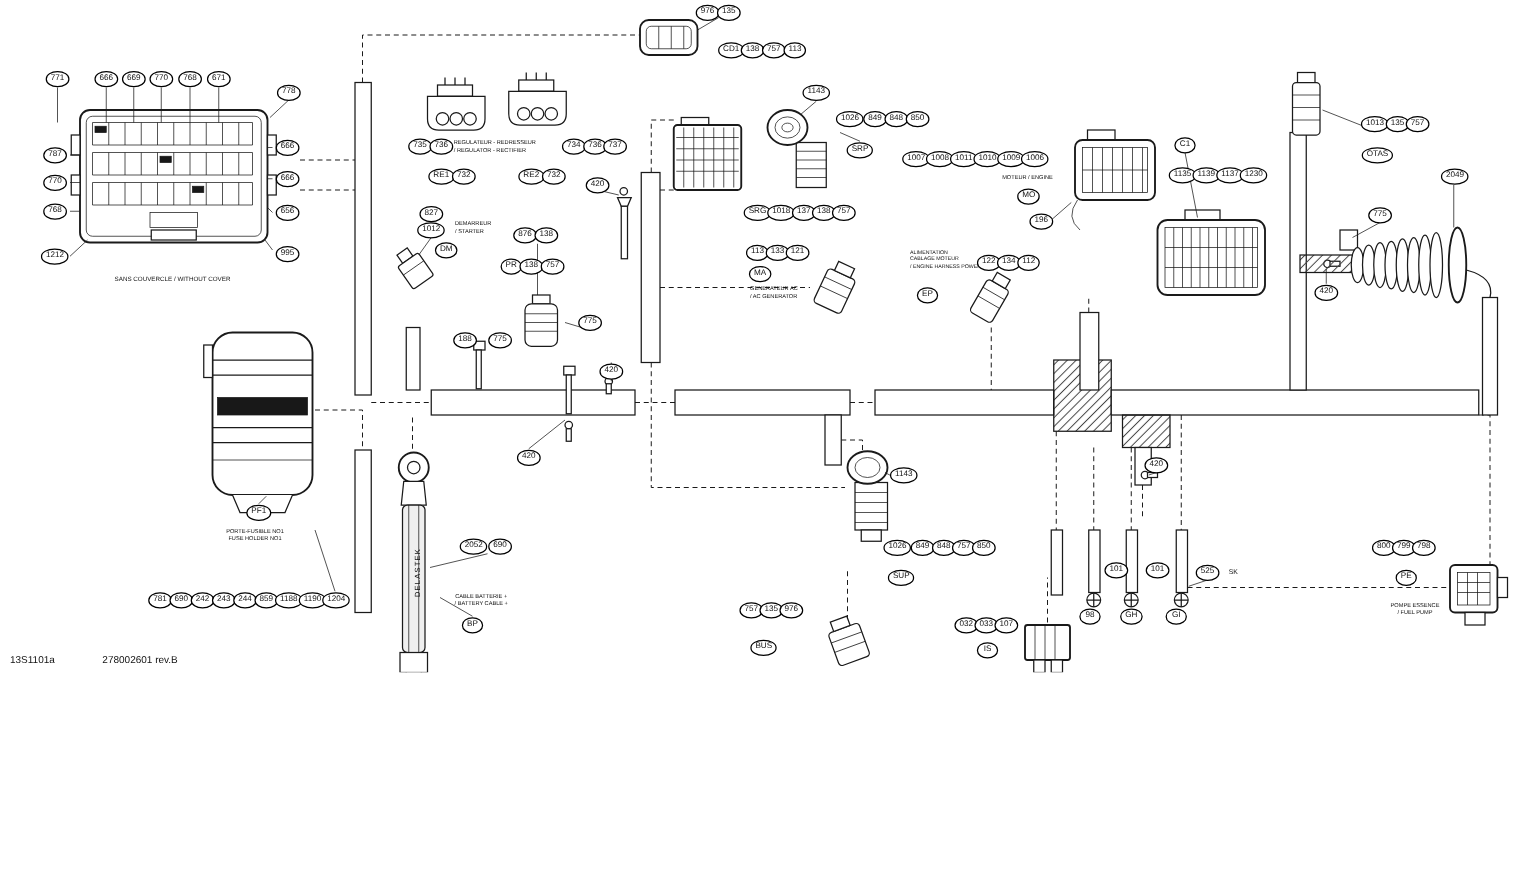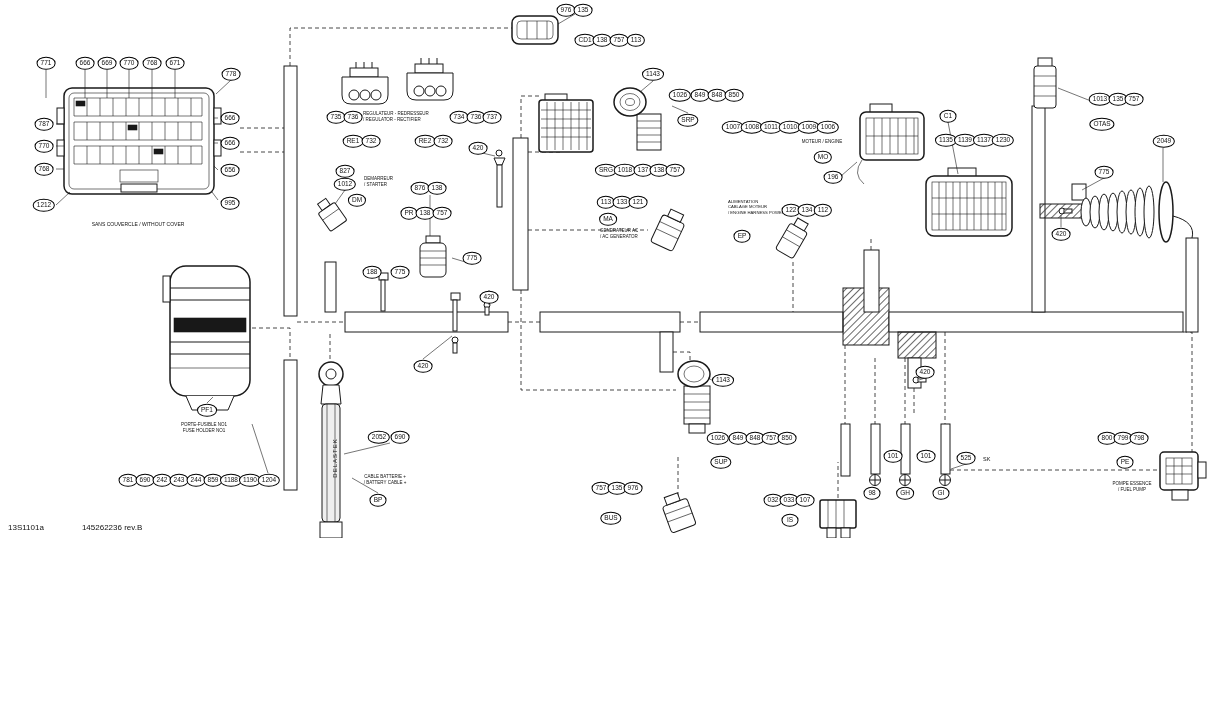--- a/index.html
+++ b/index.html
@@ -560,15 +560,15 @@
       <div class="callout" style="left: 210px; top: 626px;">671</div>
       <div class="callout" style="left: 389px; top: 598px;">666</div>
       <div class="callout" style="left: 389px; top: 622px;">666</div>
       <div class="callout" style="left: 389px; top: 658px;">770</div>
       <div class="callout" style="left: 486px; top: 546px;">1186</div>
       <div class="callout" style="left: 594px; top: 546px;">2053</div>
     </div>
 
   <div class="footer">
     <span>13S1101a</span>
-    <span>145262236 rev.B</span>
+    <span>278002601 rev.B</span>
   </div>
 </div>
 
 </body></html>

